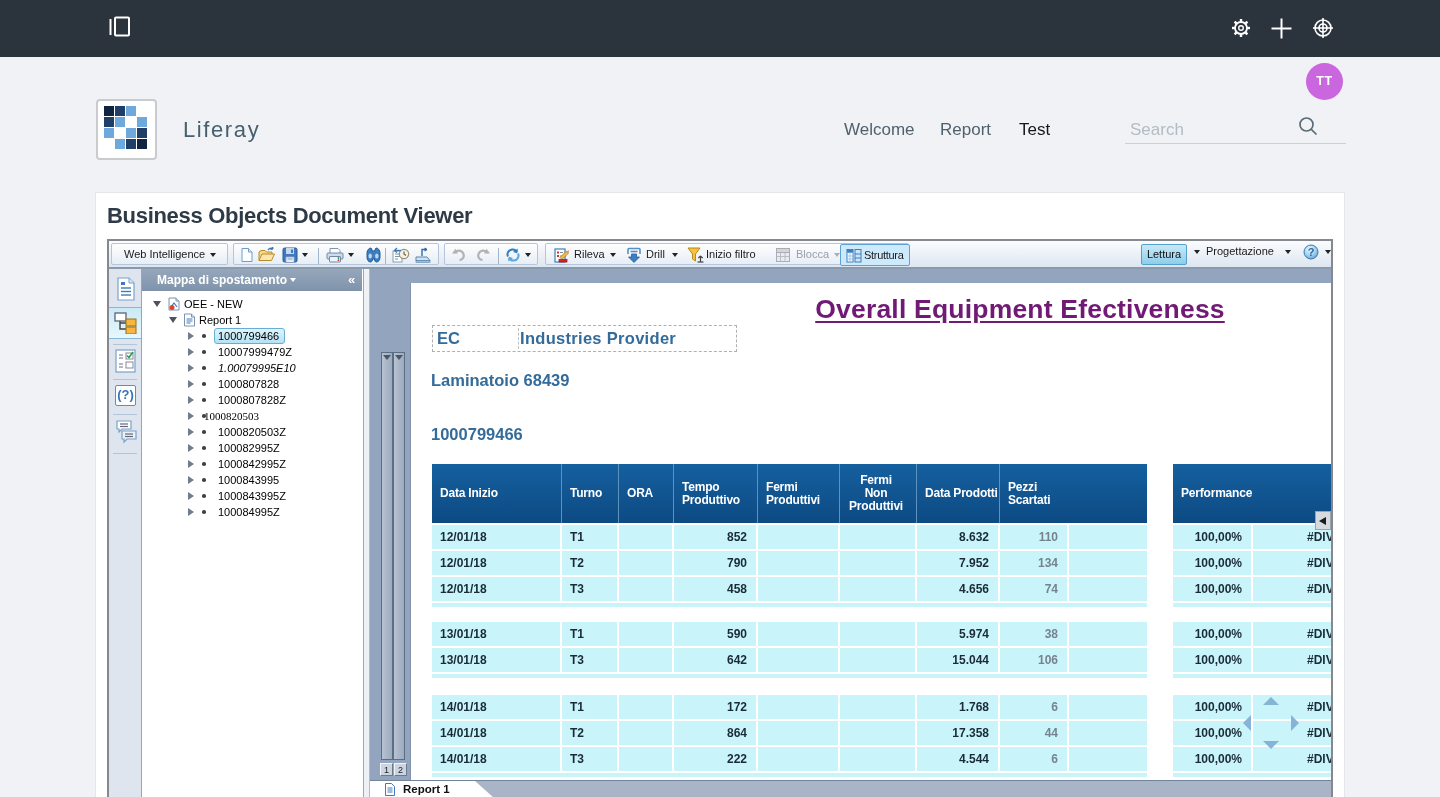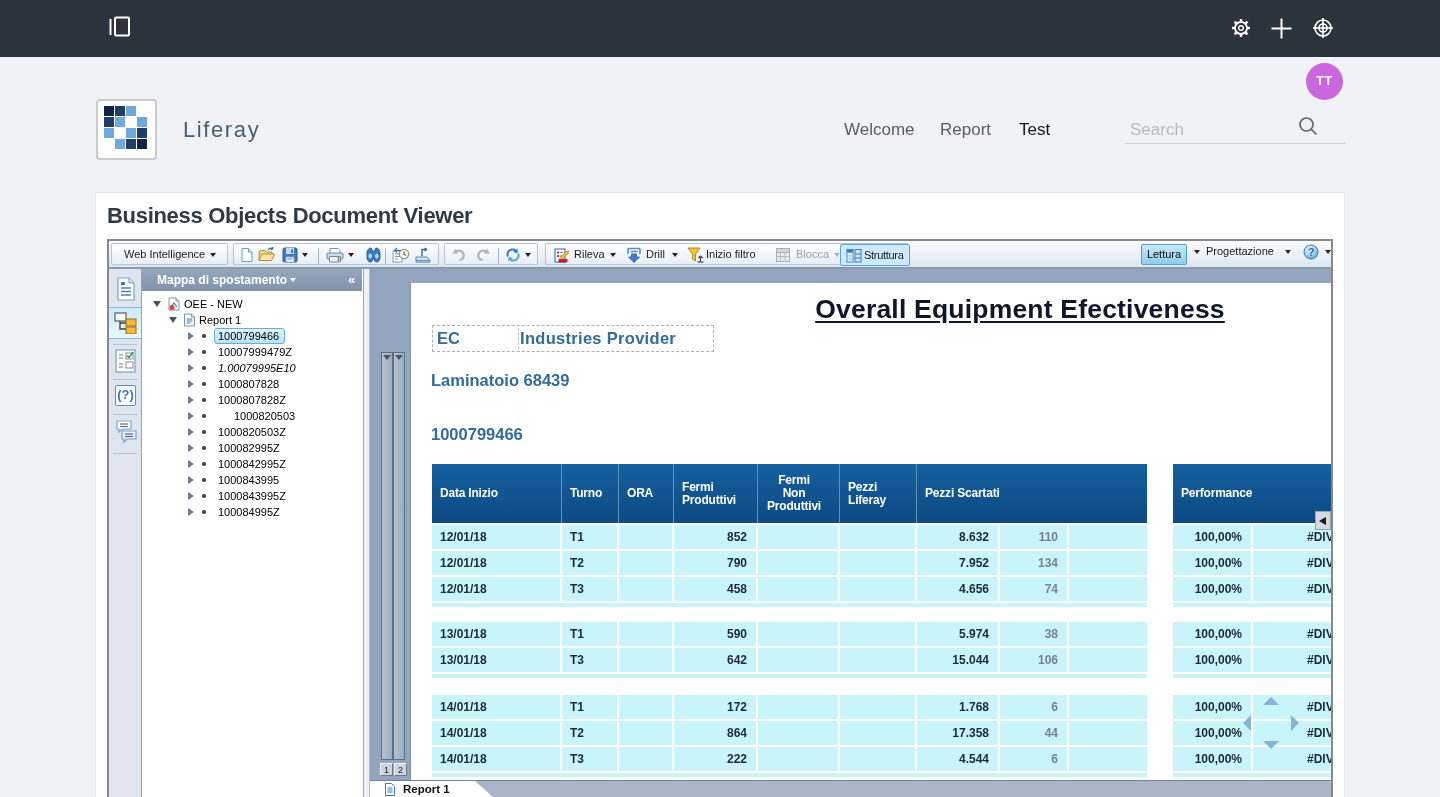--- a/index.html
+++ b/index.html
@@ -50,23 +50,23 @@
 
   
   .fbar { position:absolute; top:83px; width:12px; height:408px; background:linear-gradient(90deg,#b7c2d2,#9dabbf); border:1px solid #5c6e84; }
   .fbtn { position:absolute; top:494px; width:13px; height:13px; background:#ccd4dd; border-top:1px solid #f2f5f8; border-left:1px solid #f2f5f8; border-right:1px solid #6b7a8d; border-bottom:1px solid #6b7a8d; font-size:9px; color:#223; text-align:center; line-height:12px; }
 
   
   #tabbar { position:absolute; left:261px; top:539px; width:961px; height:17px; background:#a9b5c6; border-top:1px solid #72849b; }
   #tab1 { position:absolute; left:0px; top:0px; width:124px; height:17px; background:#fff; clip-path:polygon(0 0, 105px 0, 124px 100%, 0 100%); }
 
   
-  .rtitle { position:absolute; left:310px; top:15px; width:500px; text-align:center; font-size:26.5px; font-weight:bold; color:#0f172a; text-decoration:underline; text-underline-offset:3px; letter-spacing:0.2px; }
+  .rtitle { position:absolute; left:310px; top:15px; width:500px; text-align:center; font-size:26.5px; font-weight:bold; color:#701a75; text-decoration:underline; text-underline-offset:3px; letter-spacing:0.2px; }
   .bluehead { position:absolute; font-size:16.5px; font-weight:bold; color:#336b9b; }
-  #dashbox { position:absolute; left:21px; top:42px; width:282px; height:27px; border:1px dashed #b0b0b0; }
+  #dashbox { position:absolute; left:21px; top:42px; width:305px; height:27px; border:1px dashed #b0b0b0; }
 
   
   #table1 { position:absolute; left:21px; top:181px; width:715px; }
   #table2 { position:absolute; left:762px; top:181px; width:158px; overflow:hidden; }
   .thead { display:grid; height:59px; background:linear-gradient(#15609f,#0d4a83); }
   .thead div { color:#fff; font-size:12px; font-weight:bold; padding:0 0 0 8px; display:flex; align-items:center; border-right:1px solid #5b93bf; line-height:13px; letter-spacing:-0.2px; }
   .thead div:last-child { border-right:none; }
   .trowd { display:grid; height:24px; background:#c9f5fa; margin-top:2px; }
   .trowd div { font-size:12px; font-weight:bold; color:#1a2b36; display:flex; align-items:center; padding:0 0 0 8px; border-right:2px solid #fff; white-space:nowrap; }
   .trowd div:last-child { border-right:none; }
@@ -358,21 +358,21 @@
         <span style="position:absolute;left:76px;">1000807828</span>
       </div>
     <div class="trow" style="left:0;top:123px;">
         <div class="tri-r" style="left:46px;"></div>
         <div class="blt" style="left:60px;"></div>
         <span style="position:absolute;left:76px;">1000807828Z</span>
       </div>
     <div class="trow" style="left:0;top:139px;">
         <div class="tri-r" style="left:46px;"></div>
         <div class="blt" style="left:60px;"></div>
-        <span style="position:absolute;left:92px;">1000820503</span>
+        <span style="position:absolute;left:62px;font-family:Liberation Serif, serif;">1000820503</span>
       </div>
     <div class="trow" style="left:0;top:155px;">
         <div class="tri-r" style="left:46px;"></div>
         <div class="blt" style="left:60px;"></div>
         <span style="position:absolute;left:76px;">1000820503Z</span>
       </div>
     <div class="trow" style="left:0;top:171px;">
         <div class="tri-r" style="left:46px;"></div>
         <div class="blt" style="left:60px;"></div>
         <span style="position:absolute;left:76px;">100082995Z</span>
@@ -407,25 +407,26 @@
         <div style="position:absolute;left:85px;top:2px;bottom:2px;width:0;border-left:1px dashed #c0c0c0;"></div>
         <span class="bluehead" style="left:87px;top:3px;position:absolute;letter-spacing:0.3px;">Industries Provider</span>
       </div>
       <div class="bluehead" style="left:20px;top:88px;">Laminatoio 68439</div>
       <div class="bluehead" style="left:20px;top:142px;">1000799466</div>
       <div id="table1">
         <div class="thead" style="grid-template-columns:130px 57px 55px 84px 82px 77px 83px 69px 78px;">
           <div>Data Inizio</div>
             <div>Turno</div>
             <div>ORA</div>
+            <div>Tempo Produttivo</div>
             <div>Fermi Produttivi</div>
             <div>
               <span style="display:inline-block;width:56px;text-align:center;">Fermi Non Produttivi</span>
             </div>
-            <div>Pezzi Liferay</div>
+            <div>Data Prodotti</div>
             <div>Pezzi Scartati</div>
         </div>
         <div class="trowd" style="grid-template-columns:130px 57px 55px 84px 82px 77px 83px 69px 78px;">
           <div>12/01/18</div>
             <div>T1</div>
             <div></div>
             <div class="num">852</div>
             <div></div>
             <div></div>
             <div class="num">8.632</div>

